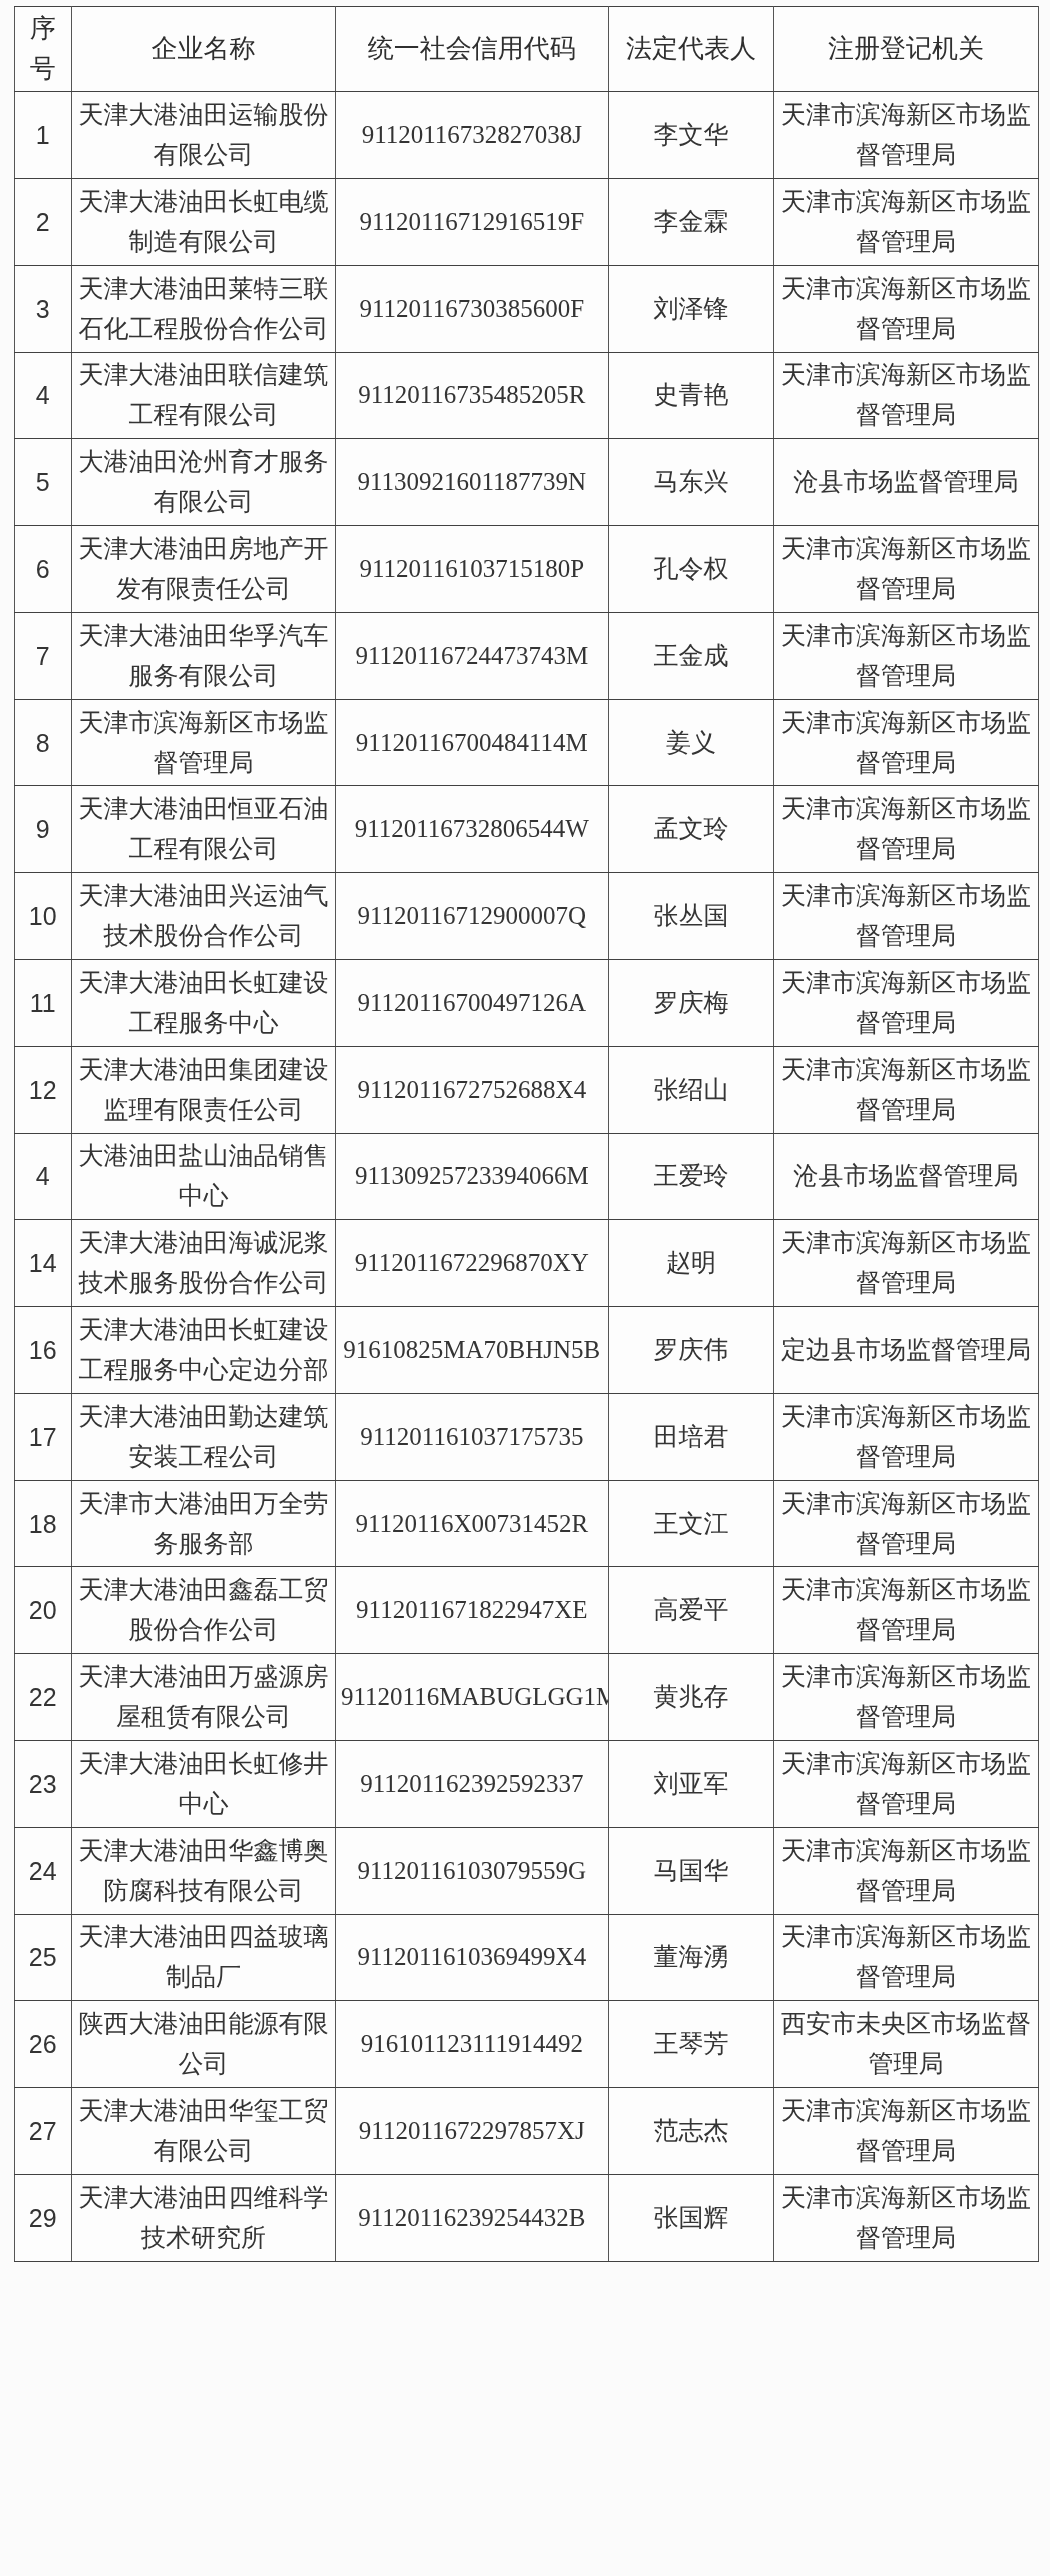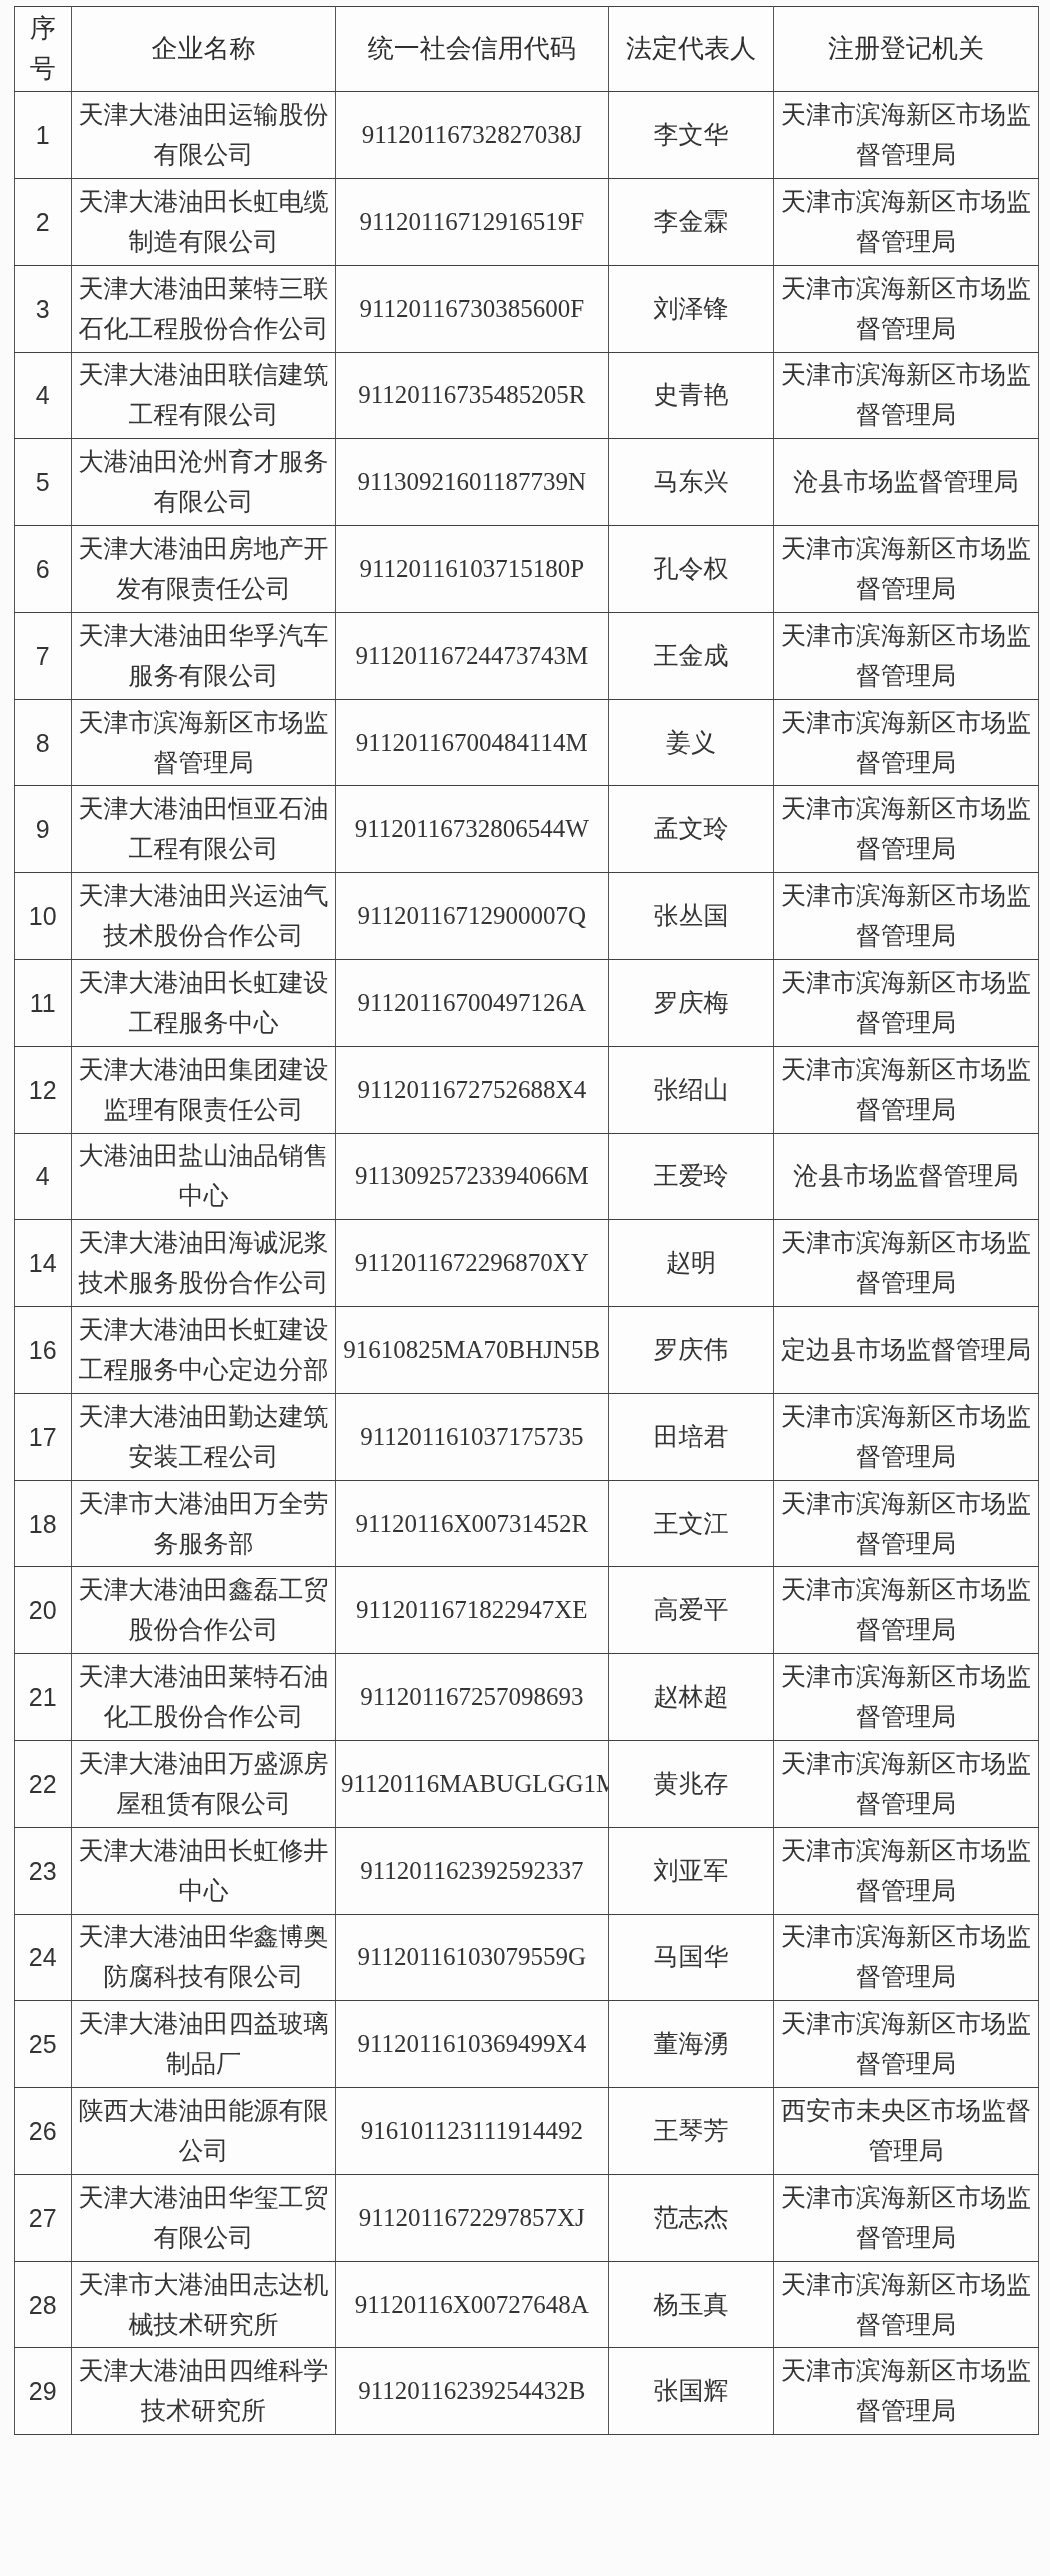--- a/index.html
+++ b/index.html
@@ -202,27 +202,20 @@
           <td class="col-authority">天津市滨海新区市场监督管理局</td>
         </tr>
         <tr>
           <td class="col-no">20</td>
           <td class="col-name">天津大港油田鑫磊工贸股份合作公司</td>
           <td class="col-code">9112011671822947XE</td>
           <td class="col-rep">高爱平</td>
           <td class="col-authority">天津市滨海新区市场监督管理局</td>
         </tr>
         <tr>
-          <td class="col-no">21</td>
-          <td class="col-name">天津大港油田莱特石油化工股份合作公司</td>
-          <td class="col-code">911201167257098693</td>
-          <td class="col-rep">赵林超</td>
-          <td class="col-authority">天津市滨海新区市场监督管理局</td>
-        </tr>
-        <tr>
           <td class="col-no">22</td>
           <td class="col-name">天津大港油田万盛源房屋租赁有限公司</td>
           <td class="col-code">91120116MABUGLGG1M</td>
           <td class="col-rep">黄兆存</td>
           <td class="col-authority">天津市滨海新区市场监督管理局</td>
         </tr>
         <tr>
           <td class="col-no">23</td>
           <td class="col-name">天津大港油田长虹修井中心</td>
           <td class="col-code">911201162392592337</td>
@@ -248,27 +241,20 @@
           <td class="col-name">陕西大港油田能源有限公司</td>
           <td class="col-code">916101123111914492</td>
           <td class="col-rep">王琴芳</td>
           <td class="col-authority">西安市未央区市场监督管理局</td>
         </tr>
         <tr>
           <td class="col-no">27</td>
           <td class="col-name">天津大港油田华玺工贸有限公司</td>
           <td class="col-code">9112011672297857XJ</td>
           <td class="col-rep">范志杰</td>
-          <td class="col-authority">天津市滨海新区市场监督管理局</td>
-        </tr>
-        <tr>
-          <td class="col-no">28</td>
-          <td class="col-name">天津市大港油田志达机械技术研究所</td>
-          <td class="col-code">91120116X00727648A</td>
-          <td class="col-rep">杨玉真</td>
           <td class="col-authority">天津市滨海新区市场监督管理局</td>
         </tr>
         <tr>
           <td class="col-no">29</td>
           <td class="col-name">天津大港油田四维科学技术研究所</td>
           <td class="col-code">91120116239254432B</td>
           <td class="col-rep">张国辉</td>
           <td class="col-authority">天津市滨海新区市场监督管理局</td>
         </tr>
       </tbody>

